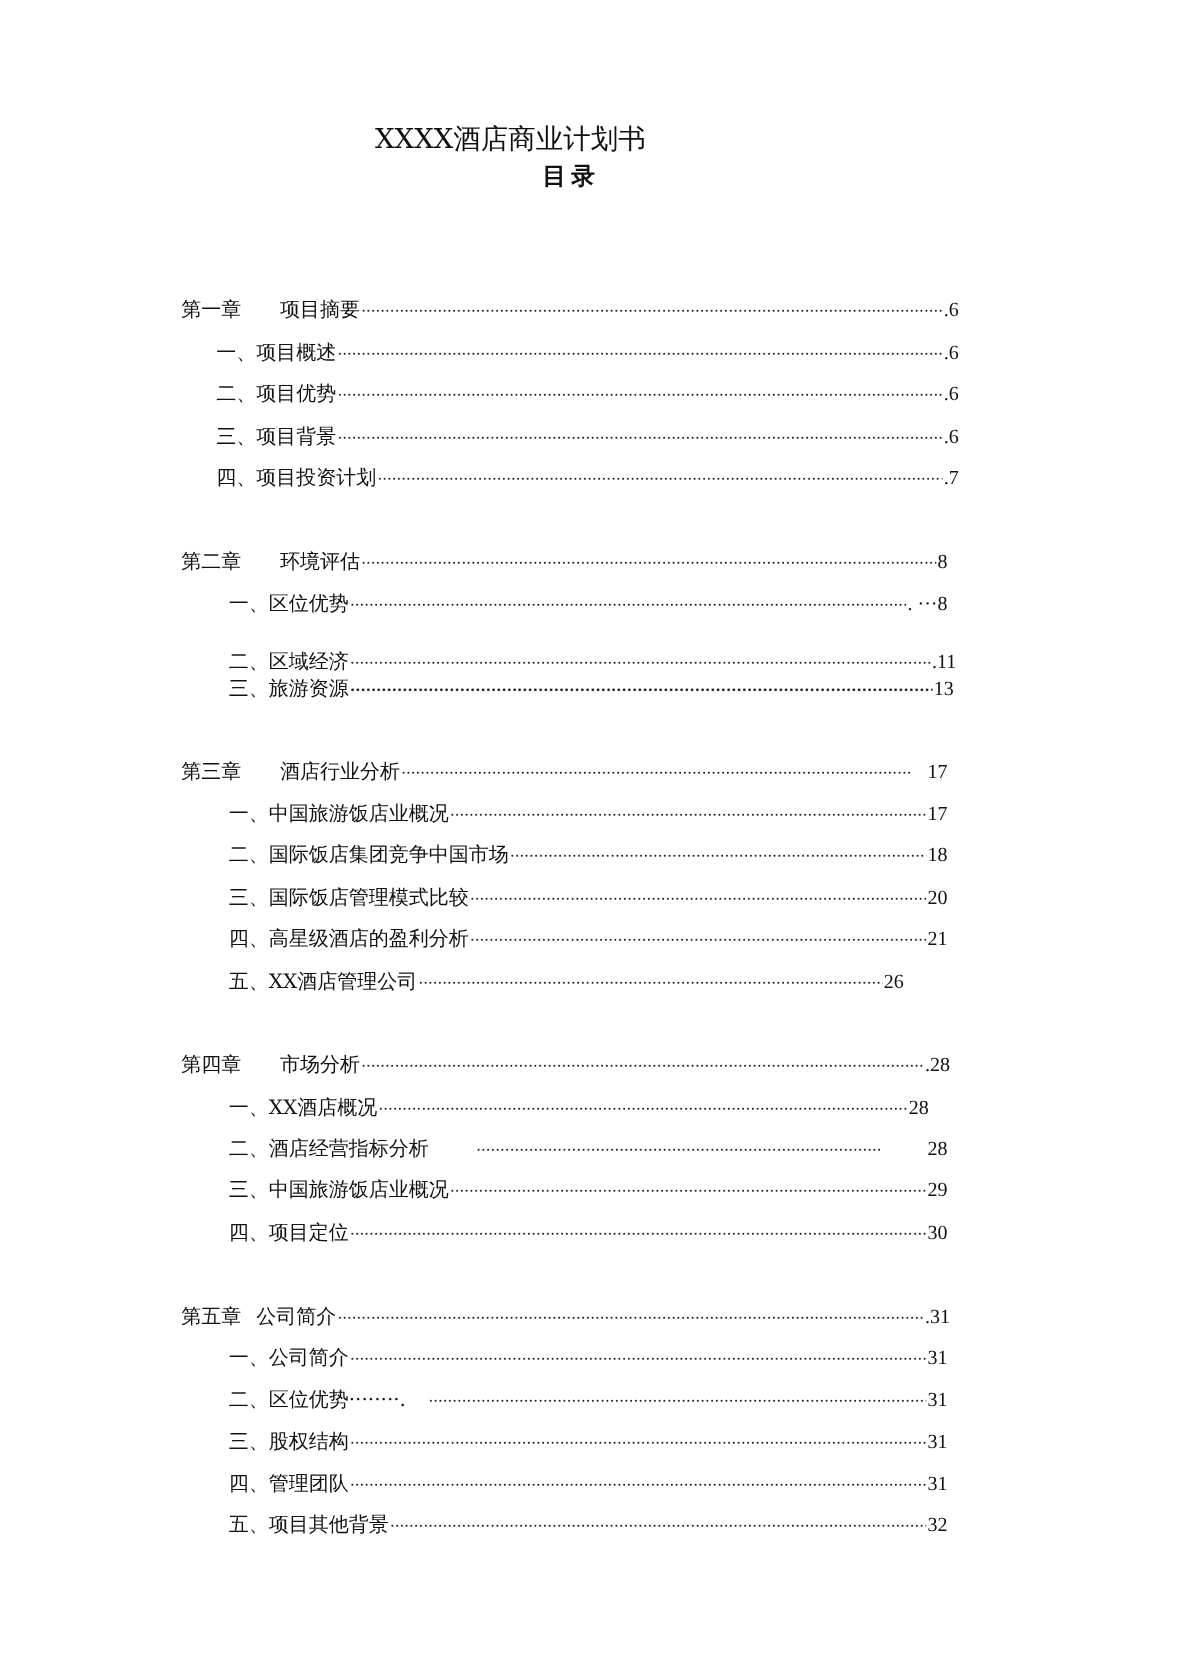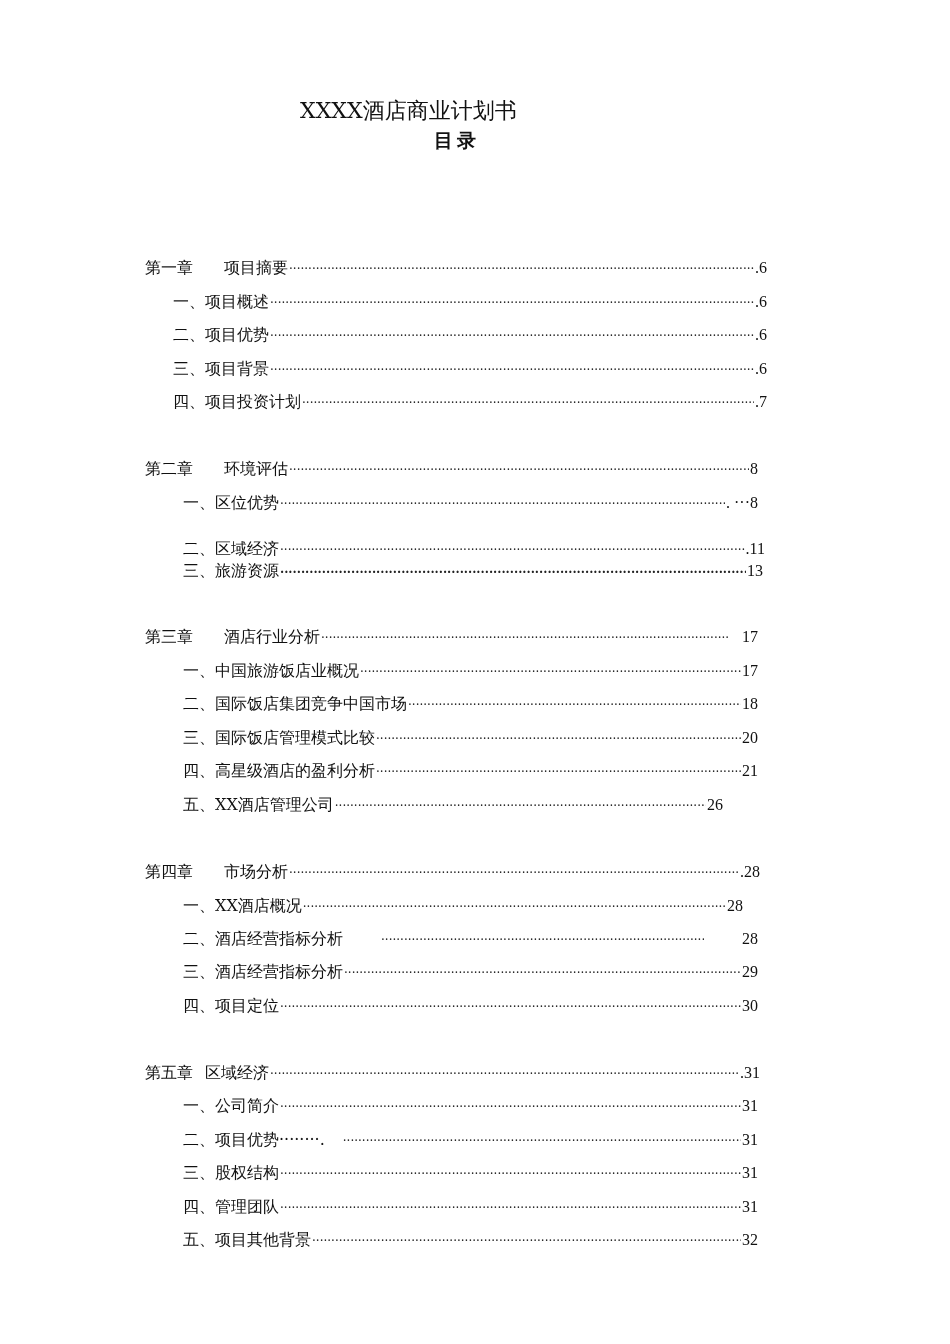--- a/index.html
+++ b/index.html
@@ -2,21 +2,21 @@
 <html><head>
 <meta charset="utf-8">
 <style>
   html, body { margin: 0; padding: 0; background: #ffffff; }
   body { width: 950px; height: 1344px; position: relative; overflow: hidden;
          font-family: "DejaVu Serif", "Liberation Serif", serif; color: #111; }
   .title { position: absolute; top: 96px; left: 300px; font-size: 22px; letter-spacing: 0px; white-space: nowrap; }
   .toc-heading { position: absolute; top: 128px; left: 434px; font-family: "DejaVu Sans", "Liberation Sans", sans-serif;
                  font-weight: bold; font-size: 19px; letter-spacing: 4px; white-space: nowrap; }
   .entry { position: absolute; height: 22px; display: flex; align-items: baseline; white-space: nowrap;
-           font-size: 16px; line-height: 22px; margin-top: 20px; }
+           font-size: 16px; line-height: 22px; }
   .entry .label { flex: 0 0 auto; }
   .entry .leader { flex: 1 1 auto; overflow: hidden; margin: 0 1px; letter-spacing: 0px; font-size: 12px; color: #222; }
   .entry .leader::before { content: "································································································································"; }
   .entry .page { flex: 0 0 auto; font-family: "Liberation Serif", "DejaVu Serif", serif; font-size: 16px; }
 </style>
 </head>
 <body>
 
 <div>
 
@@ -110,42 +110,42 @@
     <span class="label">一、XX酒店概况</span>
     <span class="leader"></span>
     <span class="page">28</span>
   </div>
   <div class="entry" style="top:908px; left:183px; width:575px;gap:37px;">
     <span class="label">二、酒店经营指标分析</span>
     <span class="leader"></span>
     <span class="page">28</span>
   </div>
   <div class="entry" style="top:941px; left:183px; width:575px;">
-    <span class="label">三、酒店经营指标分析</span>
+    <span class="label">三、中国旅游饭店业概况</span>
     <span class="leader"></span>
     <span class="page">29</span>
   </div>
   <div class="entry" style="top:975px; left:183px; width:575px;">
     <span class="label">四、项目定位</span>
     <span class="leader"></span>
     <span class="page">30</span>
   </div>
 
   <div class="entry" style="top:1042px; left:145px; width:615px;">
-    <span class="label"><span>第五章</span><span style="display:inline-block;width:12px"></span><span>区域经济</span></span>
+    <span class="label"><span>第五章</span><span style="display:inline-block;width:12px"></span><span>公司简介</span></span>
     <span class="leader"></span>
     <span class="page">.31</span>
   </div>
   <div class="entry" style="top:1075px; left:183px; width:575px;">
     <span class="label">一、公司简介</span>
     <span class="leader"></span>
     <span class="page">31</span>
   </div>
   <div class="entry" style="top:1109px; left:183px; width:575px;">
-    <span class="label">二、项目优势········.</span>
+    <span class="label">二、区位优势········.</span>
     <span class="leader" style="margin-left:18px"></span>
     <span class="page">31</span>
   </div>
   <div class="entry" style="top:1142px; left:183px; width:575px;">
     <span class="label">三、股权结构</span>
     <span class="leader"></span>
     <span class="page">31</span>
   </div>
   <div class="entry" style="top:1176px; left:183px; width:575px;">
     <span class="label">四、管理团队</span>

